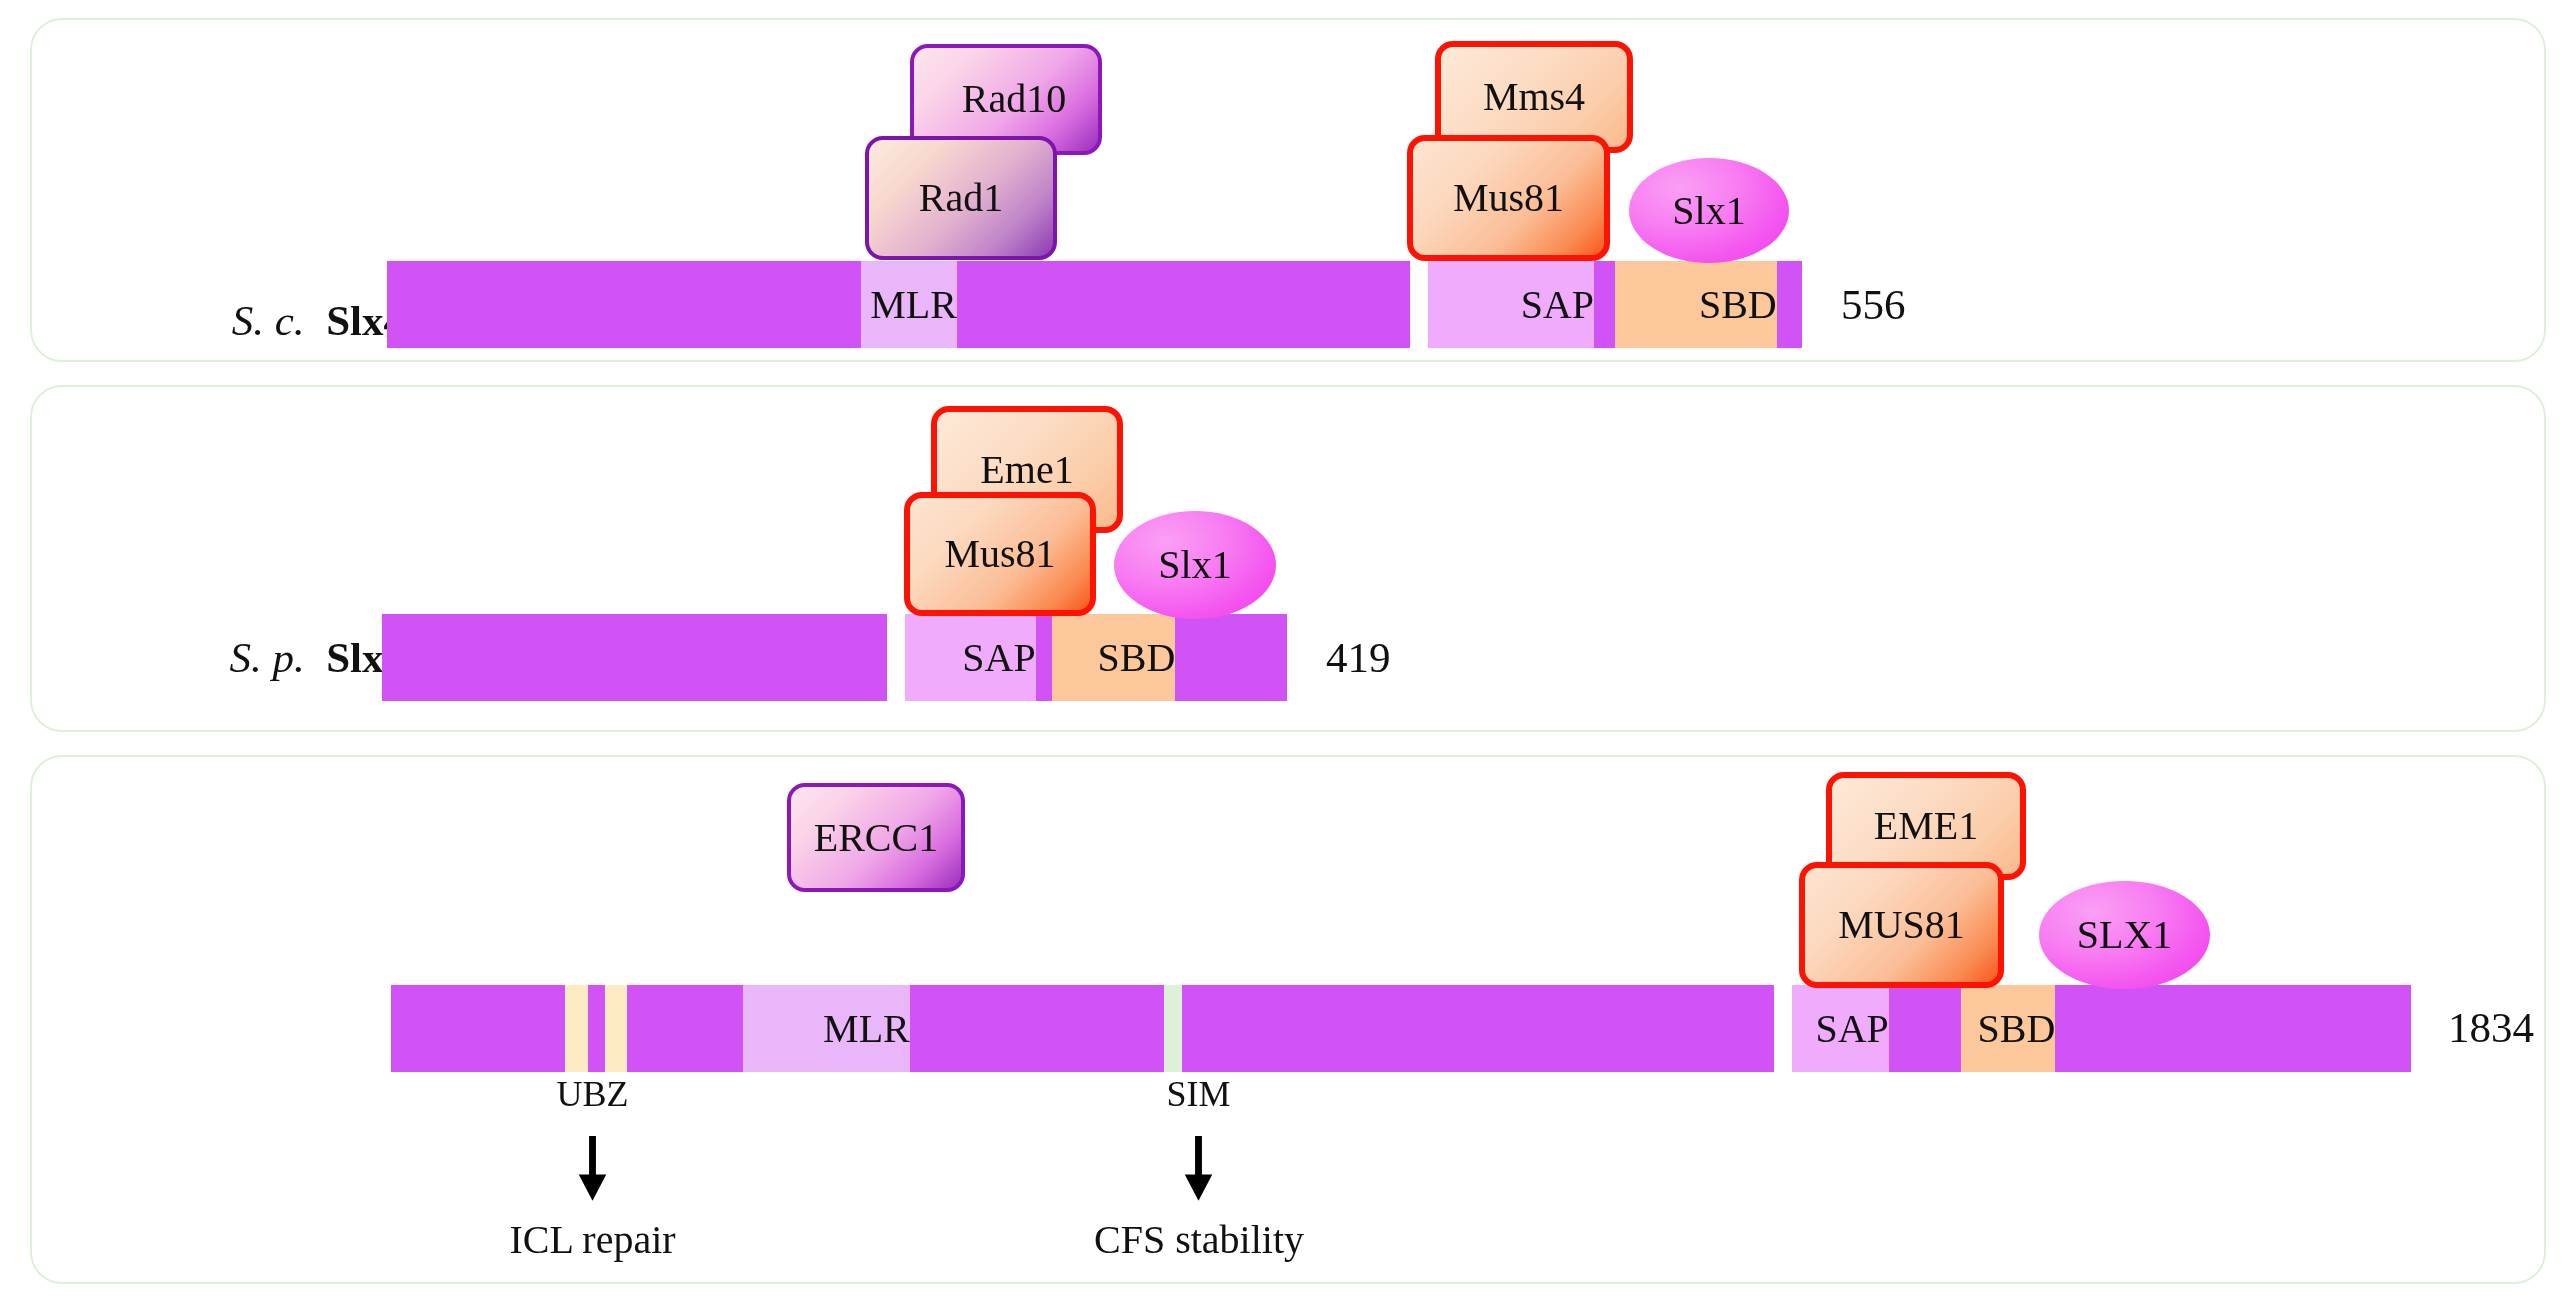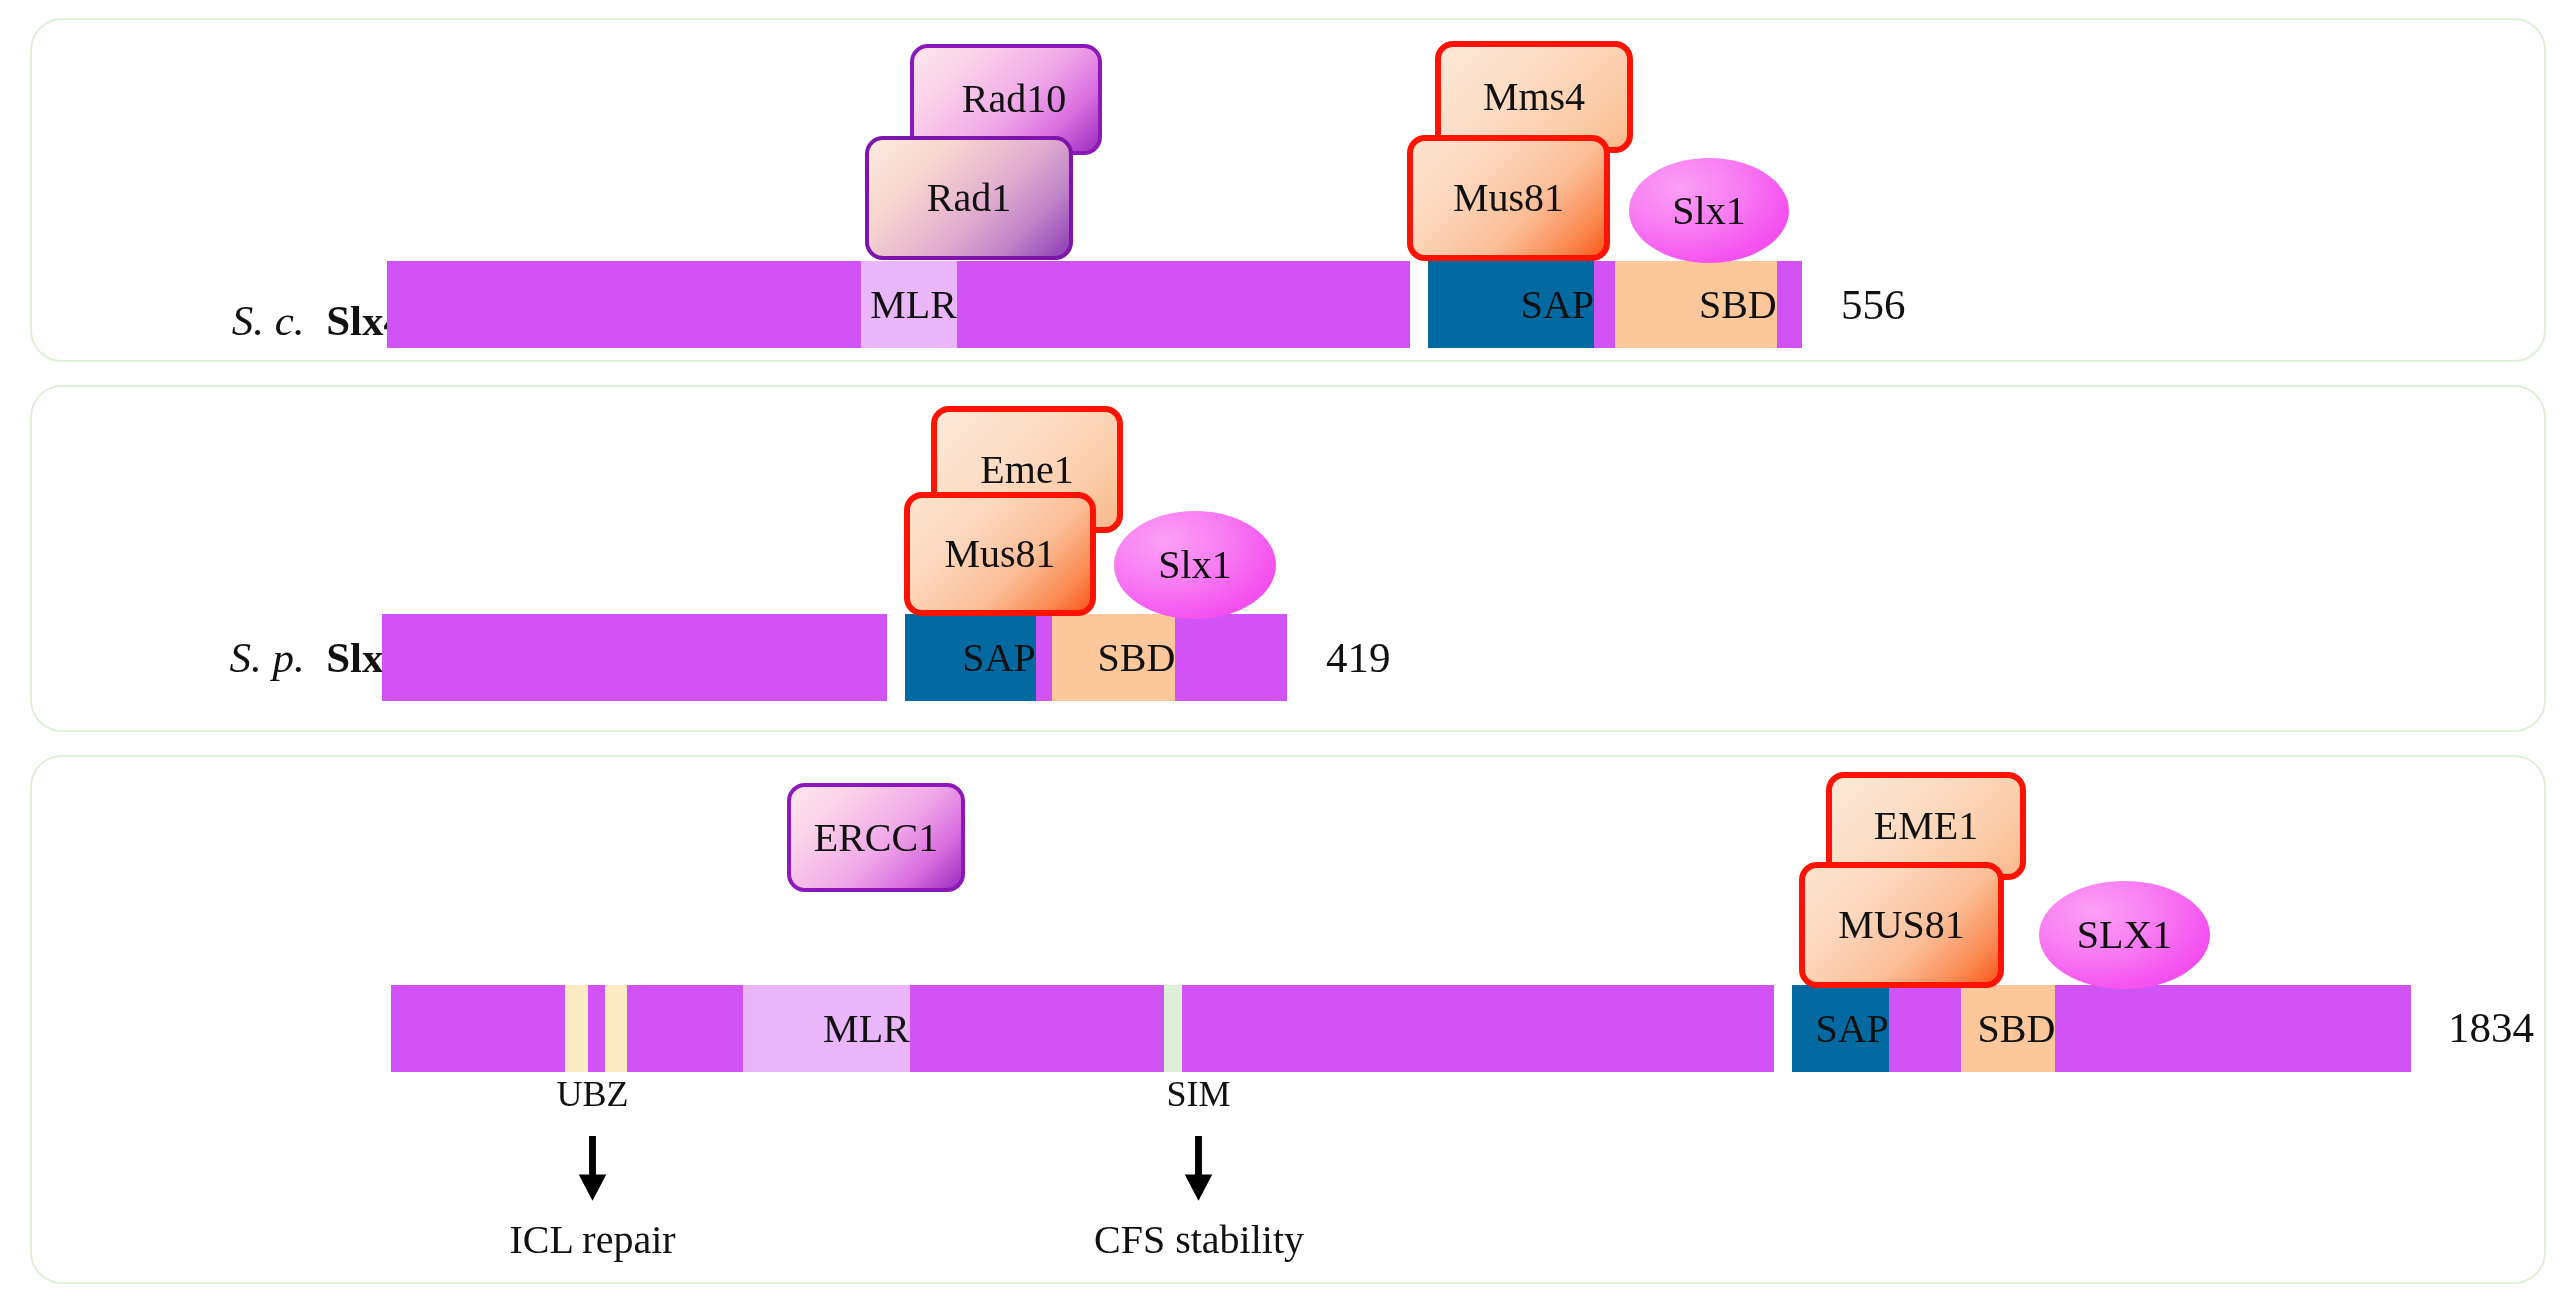--- a/index.html
+++ b/index.html
@@ -45,21 +45,21 @@
     position:absolute;left:0;right:0;top:50%;
     transform:translateY(-50%);
     text-align:right;
     font-size:40px;
     color:#111;
     line-height:1;
     white-space:nowrap;
   }
   .c-purple{background:#d153f5;}
   .c-mlr{background:#e9b6fa;}
-  .c-sap{background:#0369a1;margin-left:18px;}
+  .c-sap{background:#f0abfc;margin-left:18px;}
   .c-sbd{background:#fbc79b;}
   .c-ubz{background:#fdecc3;}
   .c-sim{background:#dff0d8;}
 
   
   .len{
     position:absolute;
     font-size:43px;
     color:#111;
     line-height:1;
@@ -122,21 +122,21 @@
 <div class="panel" id="panel-sc">
 
   <div class="org-label" style="left:83px; top:257px; width:290px; line-height:87px;">
     <span class="it">S. c.&nbsp;</span>
     <span class="bd">Slx4</span>
   </div>
 
   <div class="pbox purple" style="left:878px; top:23.5px; width:192px; height:111px; z-index:2;padding-left:16px;">
     <span>Rad10</span>
   </div>
-  <div class="pbox purple2" style="left:833px; top:116px; width:208px; height:124px; z-index:3;">
+  <div class="pbox purple2" style="left:833px; top:116px; width:192px; height:124px; z-index:3;">
     <span>Rad1</span>
   </div>
 
   <div class="pbox redlight" style="left:1403px; top:21px; width:198px; height:112px; z-index:2;">
     <span>Mms4</span>
   </div>
   <div class="pbox red" style="left:1375px; top:115px; width:203px; height:126px; z-index:3;">
     <span>Mus81</span>
   </div>
   <div class="pell" style="left:1597px; top:138px; width:160px; height:105px; z-index:2;">

